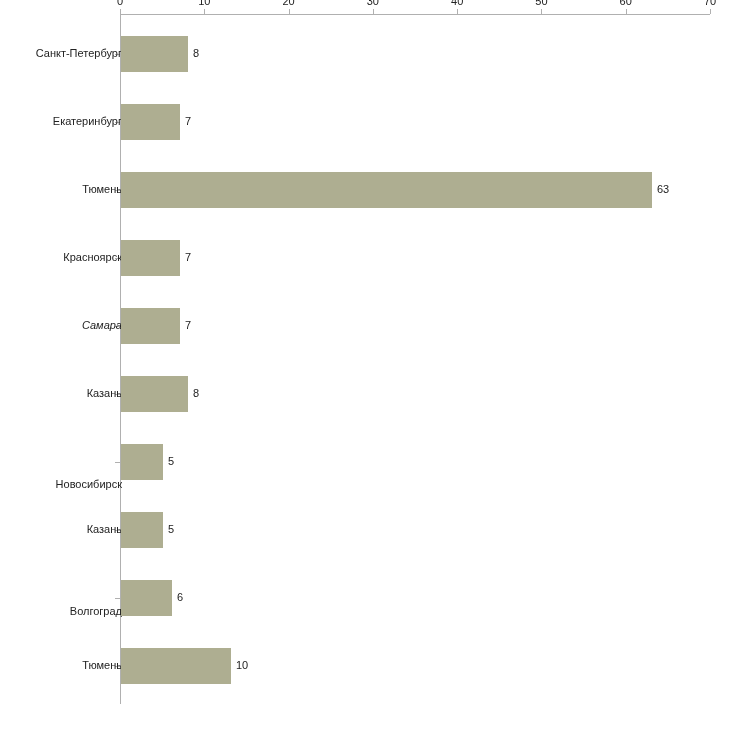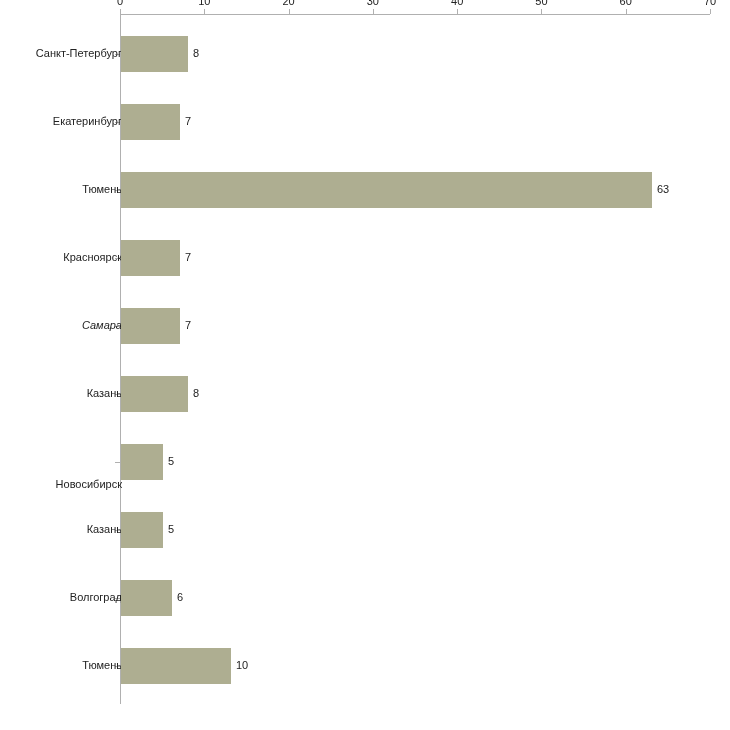--- a/index.html
+++ b/index.html
@@ -150,21 +150,21 @@
         <div class="bar-value" style="left: 168px; top: 455px;">5</div>
       </div>
       <div class="cat-row">
         <div class="cat-tick" style="top: 530px;"></div>
         <div class="cat-label" style="top: 523px;">Казань</div>
         <div class="bar" style="top: 512px; width: 42px; height: 36px; background: rgb(174, 174, 145);"></div>
         <div class="bar-value" style="left: 168px; top: 523px;">5</div>
       </div>
       <div class="cat-row">
         <div class="cat-tick" style="top: 598px;"></div>
-        <div class="cat-label" style="top: 591px; padding-left: 28px;">Волгоград</div>
+        <div class="cat-label" style="top: 605px; padding-left: 28px;">Волгоград</div>
         <div class="bar" style="top: 580px; width: 51px; height: 36px; background: rgb(174, 174, 145);"></div>
         <div class="bar-value" style="left: 177px; top: 591px;">6</div>
       </div>
       <div class="cat-row">
         <div class="cat-tick" style="top: 666px;"></div>
         <div class="cat-label" style="top: 659px;">Тюмень</div>
         <div class="bar" style="top: 648px; width: 110px; height: 36px; background: rgb(174, 174, 145);"></div>
         <div class="bar-value" style="left: 236px; top: 659px;">10</div>
       </div>
     </div>

